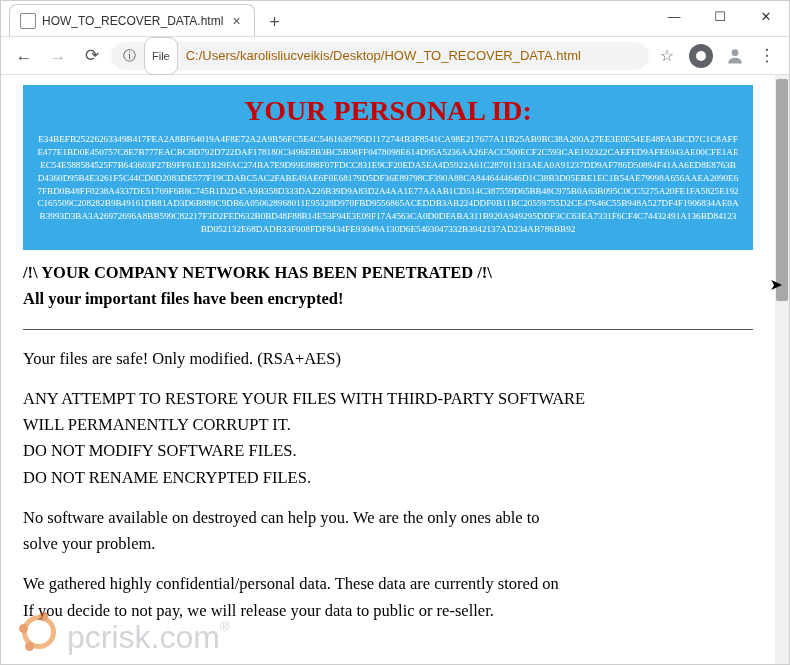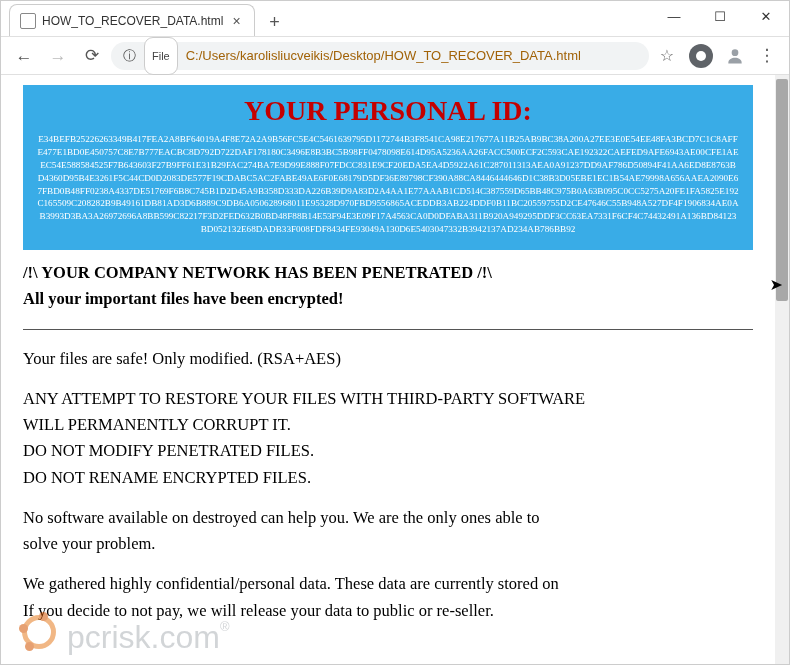--- a/index.html
+++ b/index.html
@@ -109,21 +109,21 @@
       <div class="note">
         <p class="bold">/!\ YOUR COMPANY NETWORK HAS BEEN PENETRATED /!\</p>
         <p class="bold">All your important files have been encrypted!</p>
         <hr>
         <div class="block">
           <p>Your files are safe! Only modified. (RSA+AES)</p>
         </div>
         <div class="block">
           <p>ANY ATTEMPT TO RESTORE YOUR FILES WITH THIRD-PARTY SOFTWARE</p>
           <p>WILL PERMANENTLY CORRUPT IT.</p>
-          <p>DO NOT MODIFY PENETRATED FILES.</p>
+          <p>DO NOT MODIFY SOFTWARE FILES.</p>
           <p>DO NOT RENAME ENCRYPTED FILES.</p>
         </div>
         <div class="block">
           <p>No software available on destroyed can help you. We are the only ones able to</p>
           <p>solve your problem.</p>
         </div>
         <div class="block">
           <p>We gathered highly confidential/personal data. These data are currently stored on</p>
           <p>If you decide to not pay, we will release your data to public or re-seller.</p>
 

